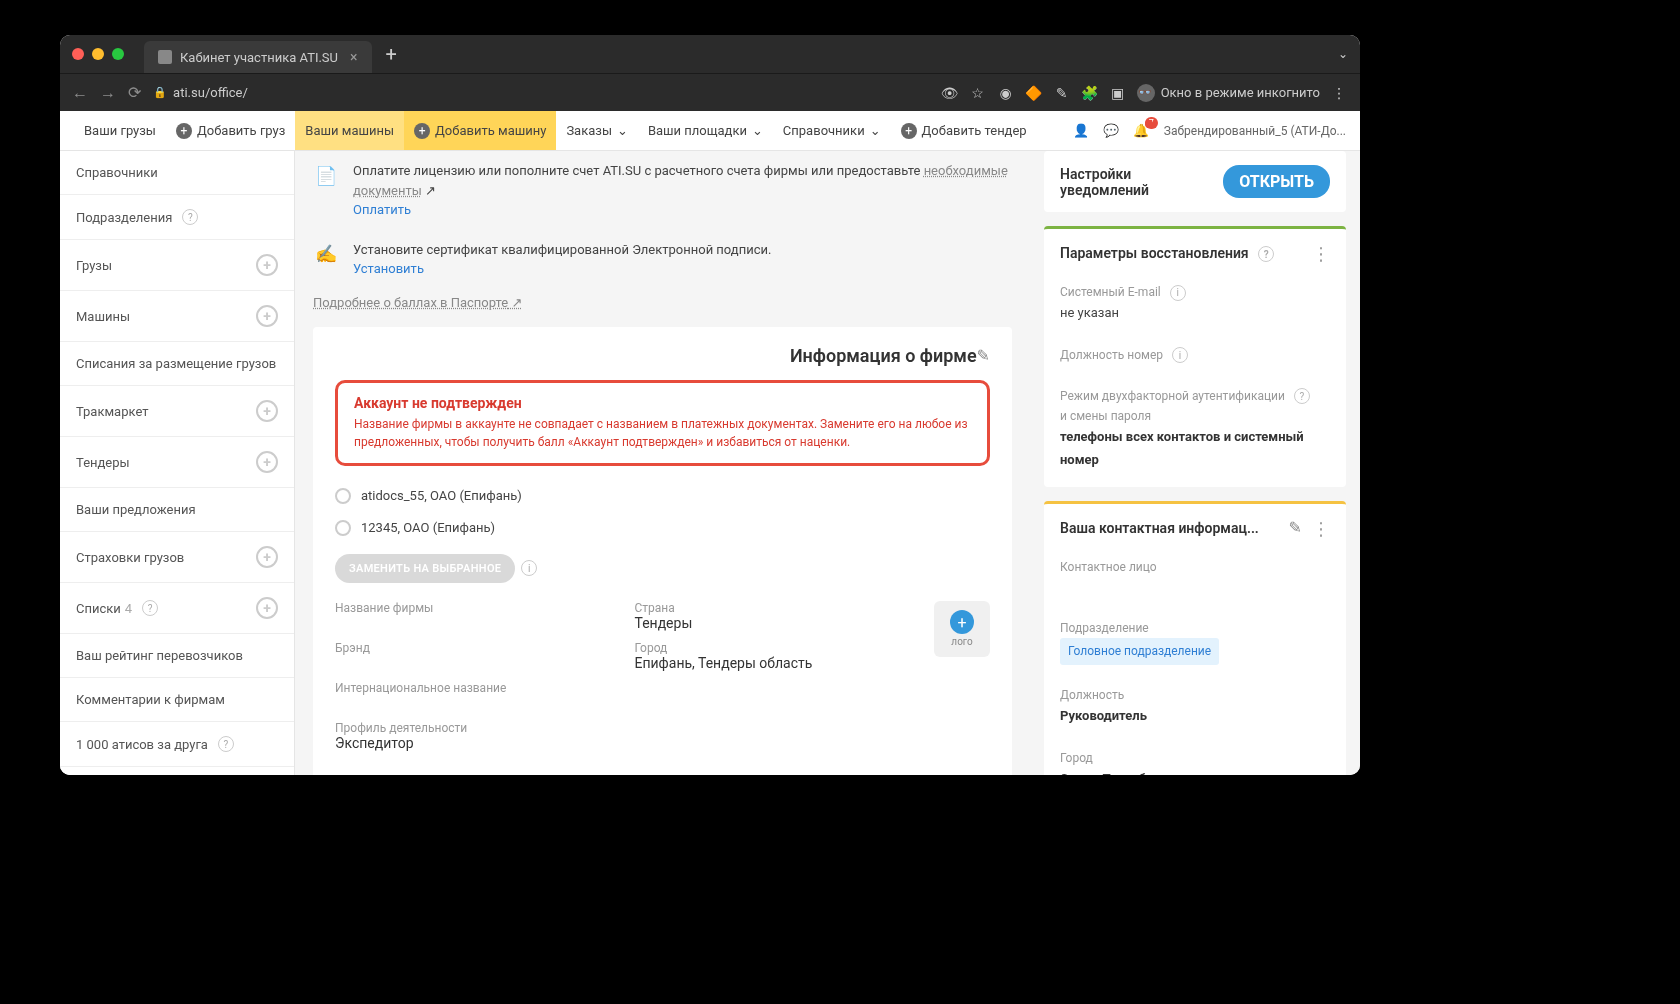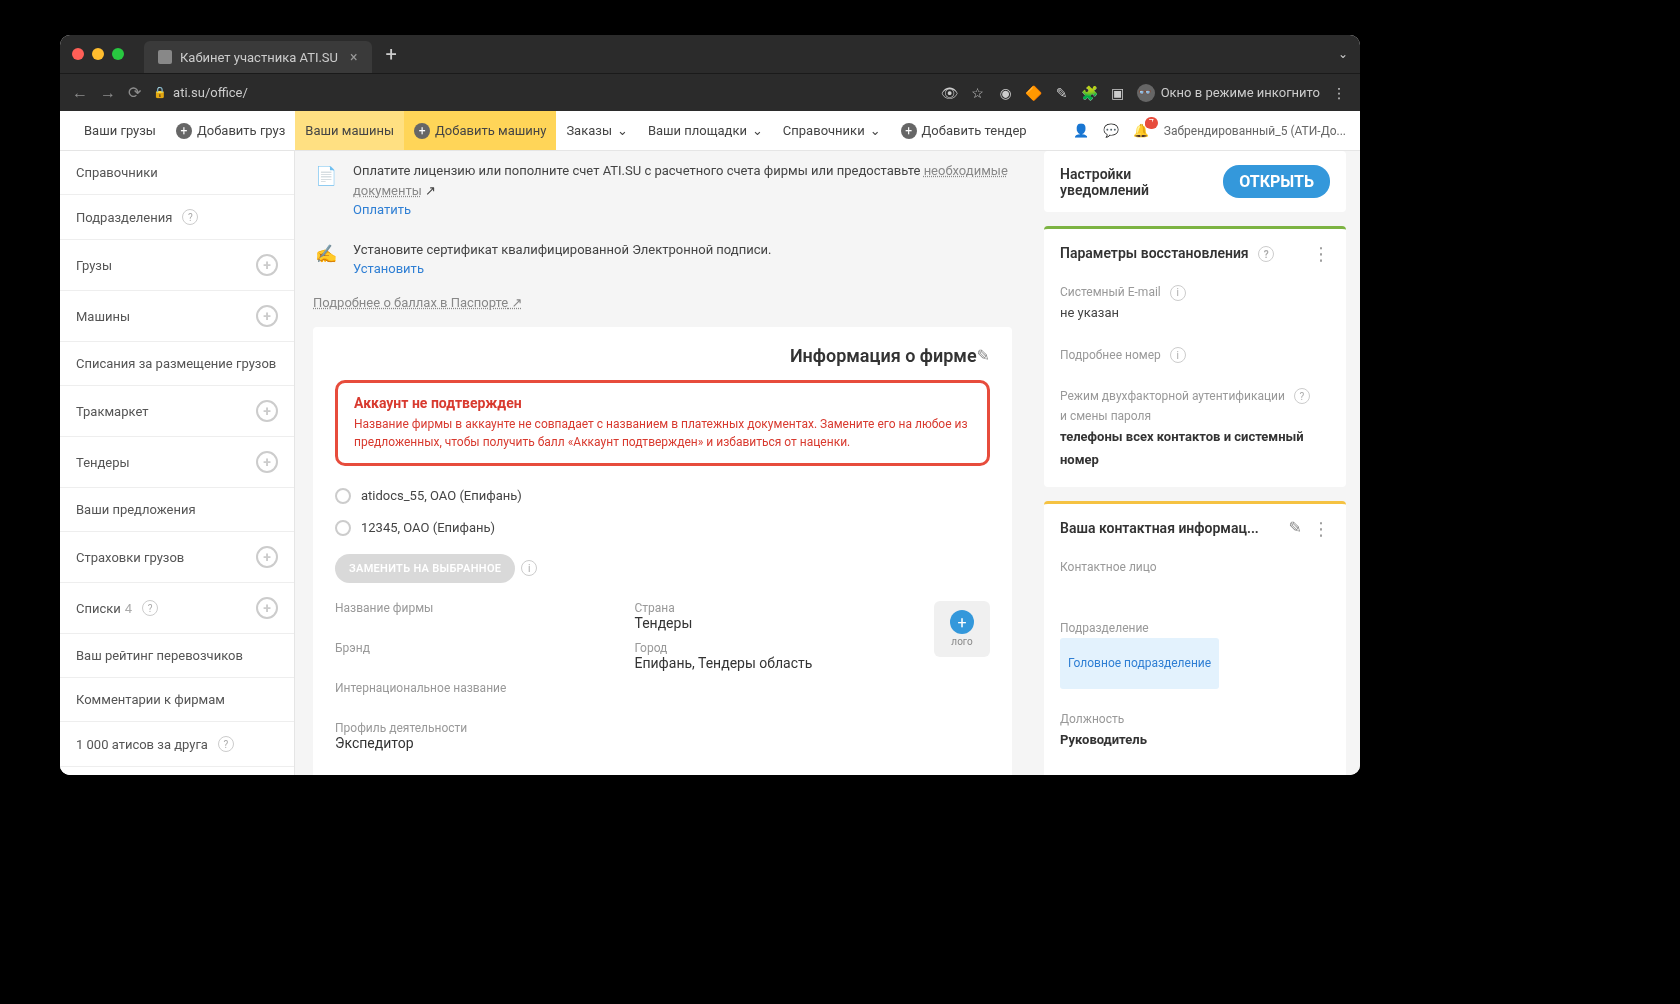--- a/index.html
+++ b/index.html
@@ -65,21 +65,21 @@
 .rcard{background:#fff;border-radius:4px;margin-bottom:14px;overflow:hidden}
 .rcard.green{border-top:3px solid #7cb342}
 .rcard.yellow{border-top:3px solid #f5c242}
 .rcard-head{padding:14px 16px;display:flex;align-items:center;justify-content:space-between}
 .rcard-title{font-size:14px;font-weight:600;color:#333}
 .open-btn{background:#3498db;color:#fff;border:none;padding:7px 16px;border-radius:16px;font-size:16px;font-weight:700;cursor:pointer}
 .dots{color:#999;cursor:pointer;font-size:18px}
 .rcard-body{padding:4px 16px 16px;font-size:12px;color:#999;line-height:1.7}
 .rcard-body .val{color:#444;font-size:13px}
 .rcard-body .strong{color:#333;font-size:13px;font-weight:700}
-.chip{display:inline-block;background:#e3f2fd;color:#2f7fd4;padding:15px 8px;border-radius:3px;font-size:12px}
+.chip{display:inline-block;background:#e3f2fd;color:#2f7fd4;padding:3px 8px;border-radius:3px;font-size:12px}
 </style>
 </head>
 <body>
 
 <div class="window">
   <div class="titlebar">
     <div class="traffic">
       <div class="dot r"></div>
       <div class="dot y"></div>
       <div class="dot g"></div>
@@ -284,21 +284,21 @@
       </div>
       <div class="rcard green">
         <div class="rcard-head">
           <div class="rcard-title"><span>Параметры восстановления</span> <span class="info-icon">?</span></div>
           <span class="dots">⋮</span>
         </div>
         <div class="rcard-body">
           <div><span>Системный E-mail</span> <span class="info-icon">i</span></div>
           <div class="val">не указан</div>
           <br>
-          <div><span>Подробнее номер</span> <span class="info-icon">i</span></div>
+          <div><span>Должность номер</span> <span class="info-icon">i</span></div>
           <br>
           <div><span>Режим двухфакторной аутентификации</span> <span class="info-icon">?</span></div>
           <div>и смены пароля</div>
           <div class="strong">телефоны всех контактов и системный номер</div>
         </div>
       </div>
       <div class="rcard yellow">
         <div class="rcard-head">
           <div class="rcard-title">Ваша контактная информац...</div>
           <div style="display:flex;gap:10px">

